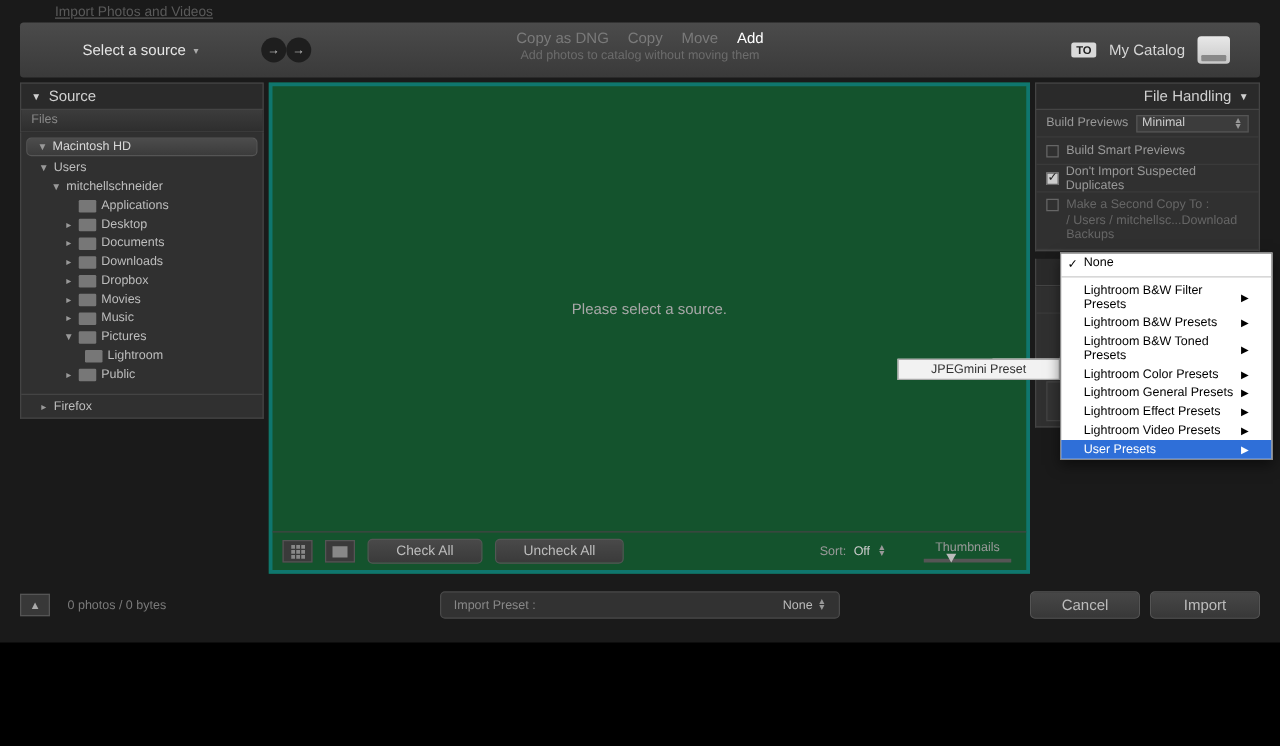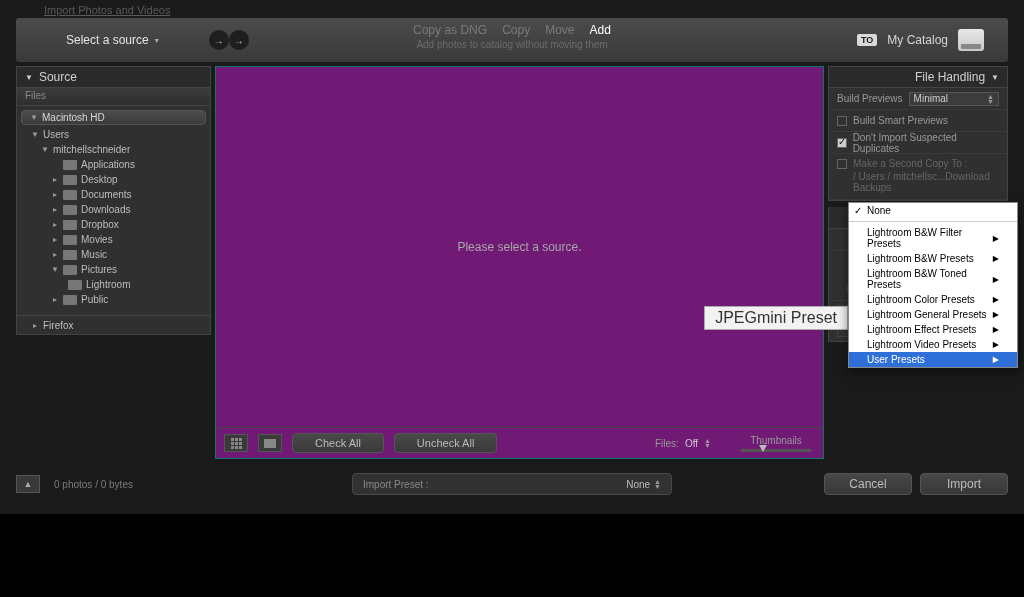--- a/index.html
+++ b/index.html
@@ -30,21 +30,21 @@
   .files-bar { height:18px; background:linear-gradient(#3c3c3c,#2e2e2e); border:1px solid #444; border-top:none; color:#888; font-size:10px; padding:2px 8px;}
   .tree { border:1px solid #444; border-top:none; background:#303030; padding:2px 0 4px;}
   .tree-row { display:flex; align-items:center; height:15px; font-size:10px; color:#bdbdbd; padding-left:6px; gap:4px; cursor:default;}
   .tree-row.pill { background:linear-gradient(#4c4c4c,#3b3b3b); border:1px solid #555; border-radius:4px; margin:2px 4px; padding-left:8px; color:#d8d8d8;}
   .tree-row .arrow{width:8px;font-size:8px;color:#999;text-align:center;}
   .tree-row .fld{width:14px;height:10px;background:#777;border-radius:1px;display:inline-block;}
   .ind1{padding-left:14px;} .ind2{padding-left:24px;} .ind3{padding-left:34px;} .ind5{padding-left:51px;}
   .tree-sep{height:4px;}
   .firefox-row{border-top:1px solid #444;margin-top:4px;padding-top:4px;}
   
-  .center { flex:1; display:flex; flex-direction:column; background:#701a75; border:1px solid #0f766e;}
+  .center { flex:1; display:flex; flex-direction:column; background:#14532d; border:3px solid #0f766e;}
   .center-main{ flex:1; display:flex; align-items:center; justify-content:center; color:#a8a8a8; font-size:12px; border-bottom:1px solid #444;}
   .center-foot{ height:30px; display:flex; align-items:center; gap:10px; padding:0 8px;}
   .view-btn{width:24px;height:18px;border:1px solid #555;background:#3a3a3a;display:flex;align-items:center;justify-content:center;}
   .grid-ico{display:grid;grid-template-columns:repeat(3,3px);grid-template-rows:repeat(3,3px);gap:1px;}
   .grid-ico span{background:#888;}
   .single-ico{width:12px;height:9px;background:#888;}
   .foot-btn{padding:3px 22px;background:linear-gradient(#494949,#3a3a3a);border:1px solid #555;border-radius:4px;color:#bcbcbc;font-size:11px;}
   .sort-grp{margin-left:auto;display:flex;align-items:center;gap:6px;font-size:10px;color:#999;}
   .sort-grp .val{color:#ccc;}
   .thumb-grp{display:flex;flex-direction:column;align-items:center;margin-left:20px;margin-right:4px;}
@@ -79,21 +79,21 @@
   .big-btn{width:88px;height:22px;border:1px solid #555;border-radius:4px;background:linear-gradient(#474747,#383838);color:#bcbcbc;font-size:12px;display:flex;align-items:center;justify-content:center;}
   .big-btn+.big-btn{margin-left:8px;}
   .btns-right{margin-left:auto;display:flex;}
   
   .dd-menu{position:absolute;right:6px;top:202px;width:170px;background:#fff;border:1px solid #888;box-shadow:0 4px 10px rgba(0,0,0,.5);font-size:10px;color:#000;z-index:50;}
   .dd-menu .item{padding:2px 18px 2px 18px;position:relative;display:flex;align-items:center;justify-content:space-between;}
   .dd-menu .item.sub::after{content:"▶";font-size:8px;}
   .dd-menu .item.checked::before{content:"✓";position:absolute;left:5px;font-size:10px;}
   .dd-menu .sep{height:1px;background:#ccc;margin:3px 0;}
   .dd-menu .item.hl{background:#2f6fd8;color:#fff;}
-  .dd-tag{position:absolute;right:176px;top:306px;background:#f2f2f2;border:1px solid #aaa;font-size:16px;padding:2px 10px;z-index:50;color:#333;}
+  .dd-tag{position:absolute;right:176px;top:287px;background:#f2f2f2;border:1px solid #aaa;font-size:10px;padding:2px 26px;z-index:50;color:#333;}
   .updn{font-size:7px;line-height:5px;color:#999;}
 </style>
 </head>
 <body>
 
 <div class="shell">
   <div class="win-title">Import Photos and Videos</div>
 
   <div class="top-bar">
     <div class="source-sel">
@@ -217,21 +217,21 @@
               <span></span>
               <span></span>
             </div>
           </div>
         <div class="view-btn">
             <div class="single-ico"></div>
           </div>
         <div class="foot-btn">Check All</div>
         <div class="foot-btn">Uncheck All</div>
         <div class="sort-grp">
-          <span>Files:</span>
+          <span>Sort:</span>
           <span class="val">Off</span>
           <span class="updn">▲<br>▼</span>
         </div>
         <div class="thumb-grp">
           <span class="lbl">Thumbnails</span>
           <div class="slider">
               <div class="knob"></div>
             </div>
         </div>
       </div>

